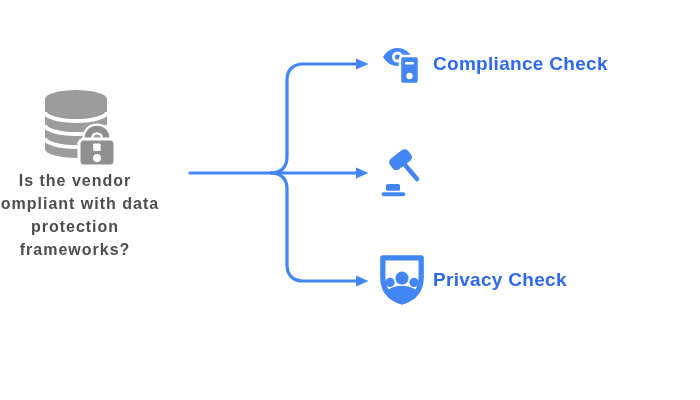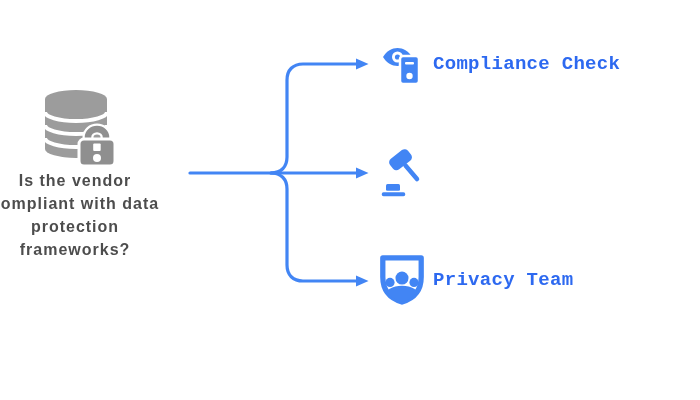--- a/index.html
+++ b/index.html
@@ -36,21 +36,21 @@
     fill:none;
     stroke:var(--connector-blue);
     stroke-width:3.2;
     stroke-linecap:round;
   }
   .arrow-head{fill:var(--connector-blue);}
 
   
   .branch-row{
     display:flex; align-items:center; gap:7px;
-    left:378px; width:300px; height:54px;font-family:Liberation Mono, monospace;
+    left:378px; width:300px; height:54px;
   }
   .branch-row .icon-box{
     width:48px; height:54px;
     display:flex; align-items:center; justify-content:center;
     flex:0 0 48px;
   }
   .branch-label{
     font-size:19px; font-weight:bold;
     letter-spacing:0.3px;
     color:var(--label-blue);
@@ -142,14 +142,14 @@
       </defs>
       <path class="blue-stroke" stroke-width="5.5" stroke-linejoin="round" d="M5,4 H45 V24 Q45,44 25,50 Q5,44 5,24 Z"></path>
       <g clip-path="url(#shield-clip)">
         <circle class="blue-fill" cx="25" cy="25" r="6.8"></circle>
         <circle class="blue-fill" cx="12.5" cy="29.5" r="4.8"></circle>
         <circle class="blue-fill" cx="37.5" cy="29.5" r="4.8"></circle>
         <ellipse class="blue-fill" cx="25" cy="44" rx="18" ry="11"></ellipse>
       </g>
     </svg>
   </span>
-  <span class="branch-label">Privacy Team</span>
+  <span class="branch-label">Privacy Check</span>
 </div>
 
 </body></html>

